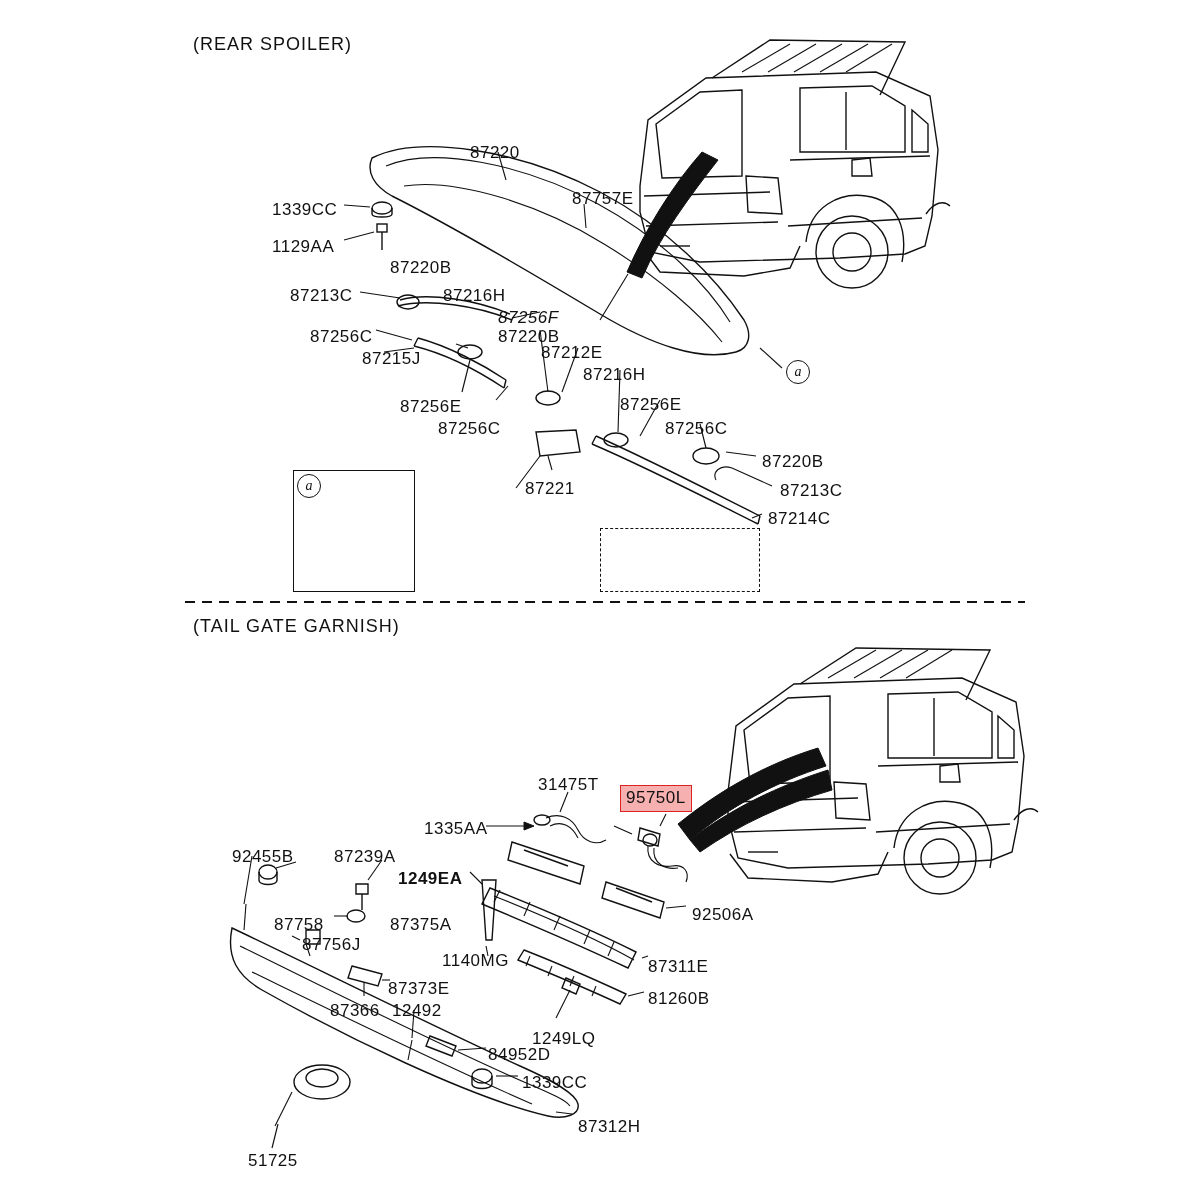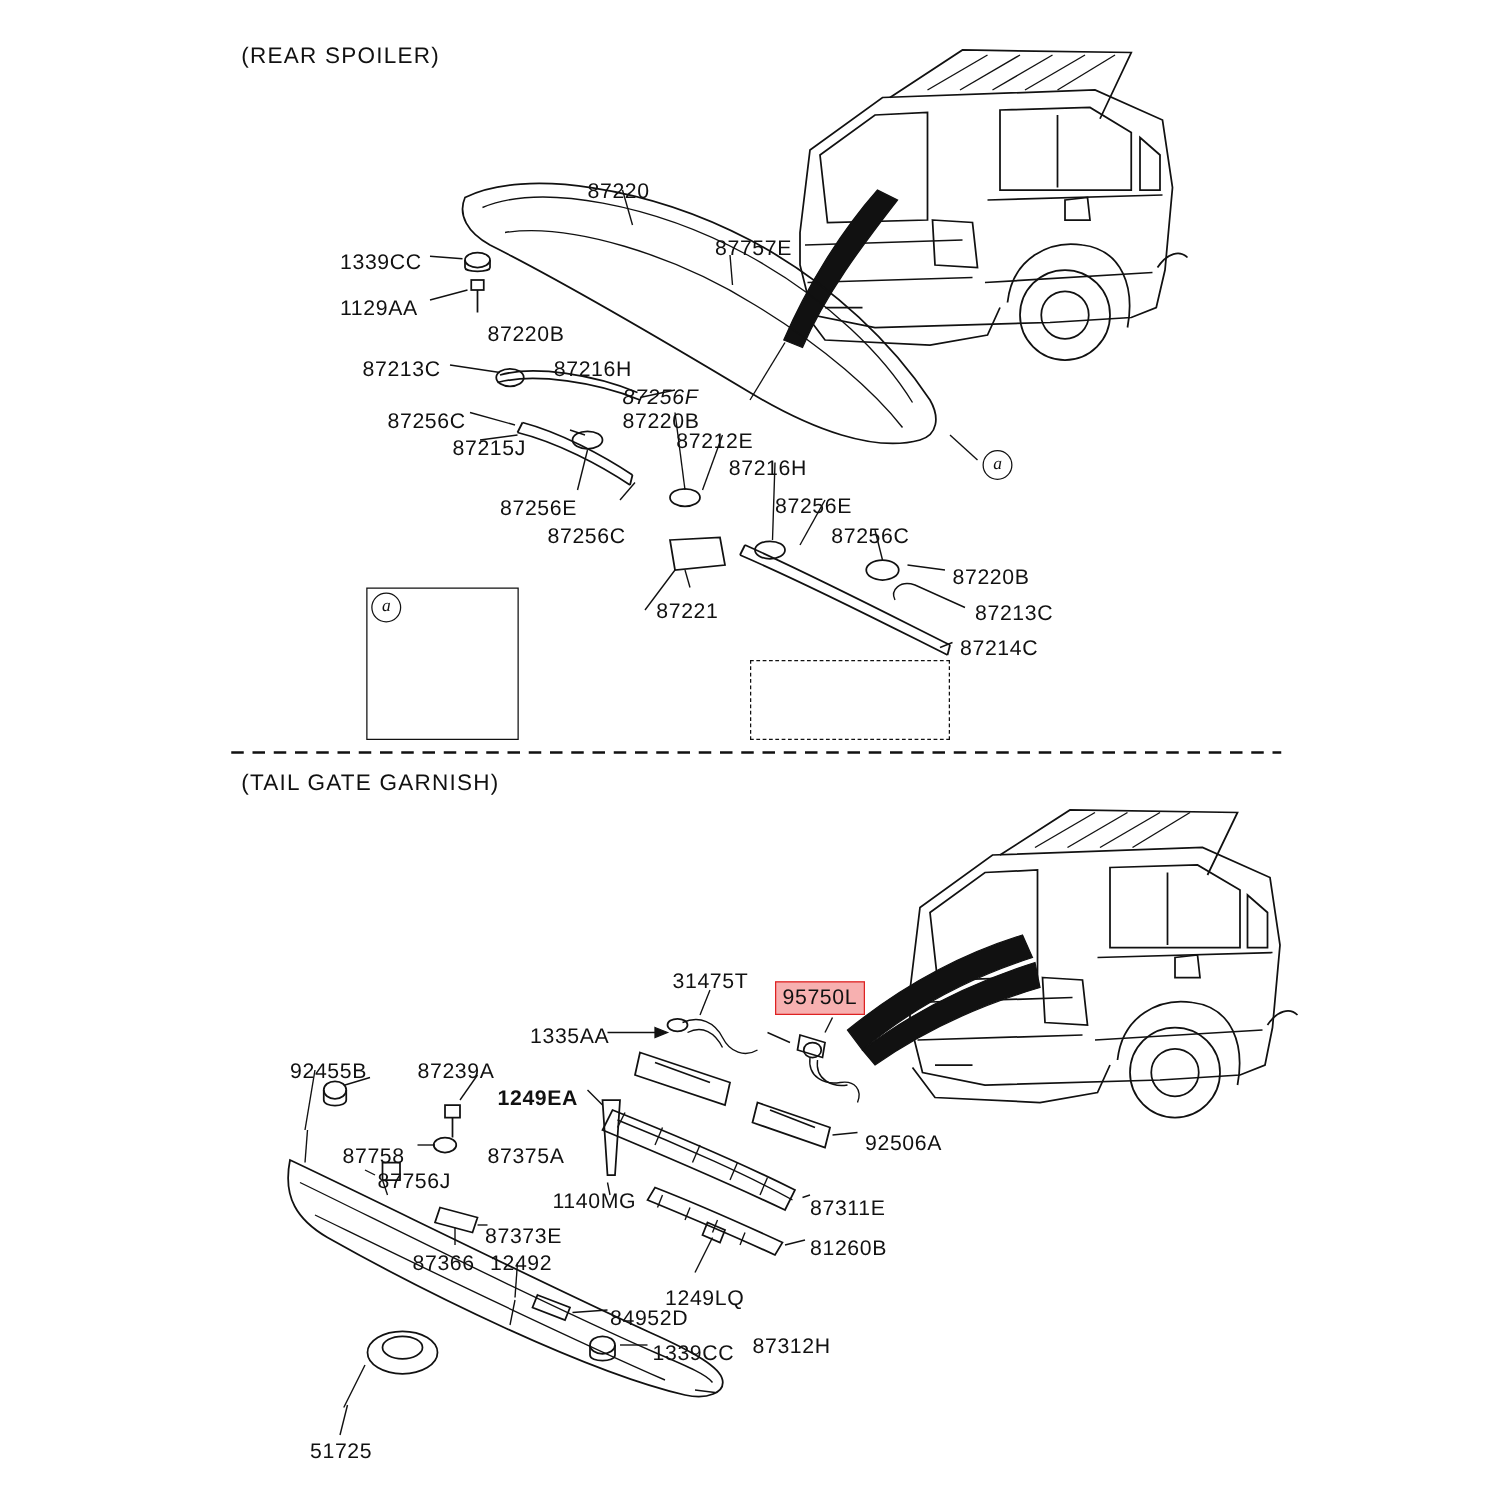--- a/index.html
+++ b/index.html
@@ -354,21 +354,21 @@
       <div class="lbl" style="left: 692px; top: 906px;">92506A</div>
       <div class="lbl" style="left: 442px; top: 952px;">1140MG</div>
       <div class="lbl" style="left: 648px; top: 958px;">87311E</div>
       <div class="lbl" style="left: 388px; top: 980px;">87373E</div>
       <div class="lbl" style="left: 330px; top: 1002px;">87366</div>
       <div class="lbl" style="left: 392px; top: 1002px;">12492</div>
       <div class="lbl" style="left: 648px; top: 990px;">81260B</div>
       <div class="lbl" style="left: 532px; top: 1030px;">1249LQ</div>
       <div class="lbl" style="left: 488px; top: 1046px;">84952D</div>
       <div class="lbl" style="left: 522px; top: 1074px;">1339CC</div>
-      <div class="lbl" style="left: 578px; top: 1068px; margin-left: 24px;">87312H</div>
+      <div class="lbl" style="left: 578px; top: 1118px;">87312H</div>
       <div class="lbl" style="left: 248px; top: 1152px;">51725</div>
     </div>
 
   <div class="circ" style="left:786px; top:360px;">a</div>
 
   <div class="box-note" style="left:293px; top:470px; width:120px; height:120px;"></div>
   <div class="circ" style="left:297px; top:474px;">a</div>
 
   <div class="dashed-box" style="left:600px; top:528px; width:158px; height:62px;"></div>
 

